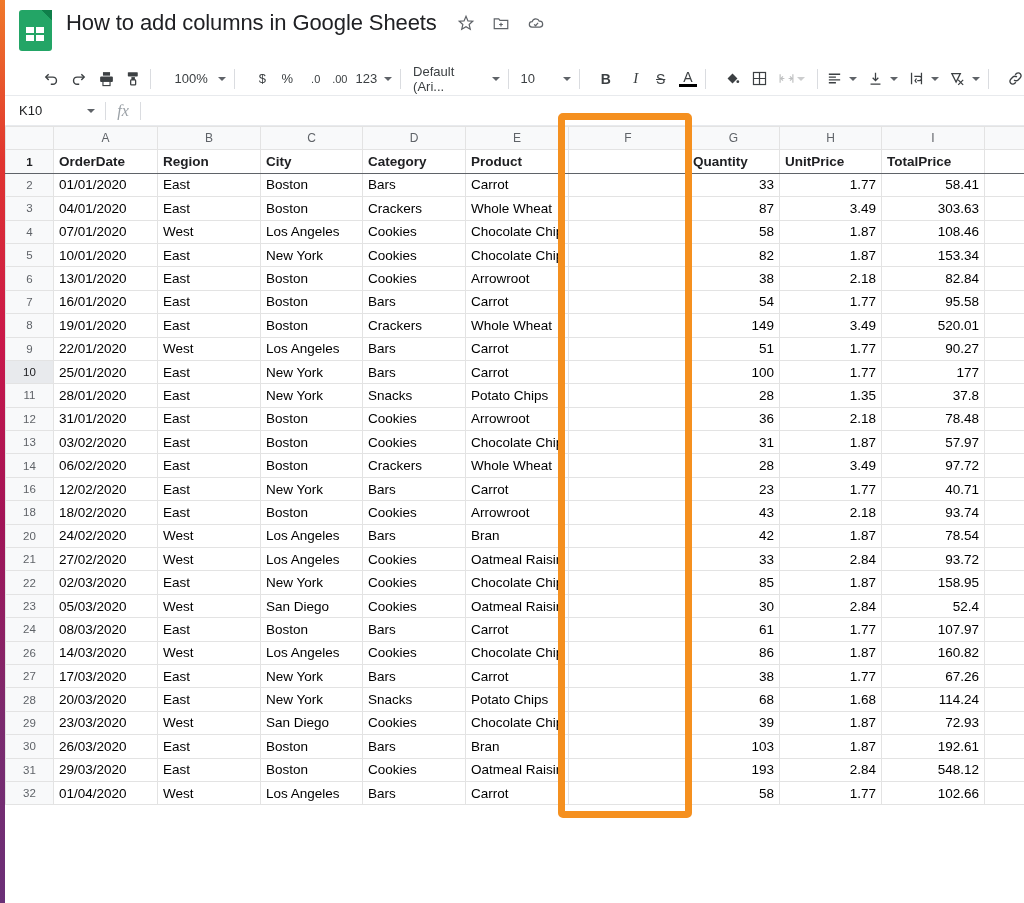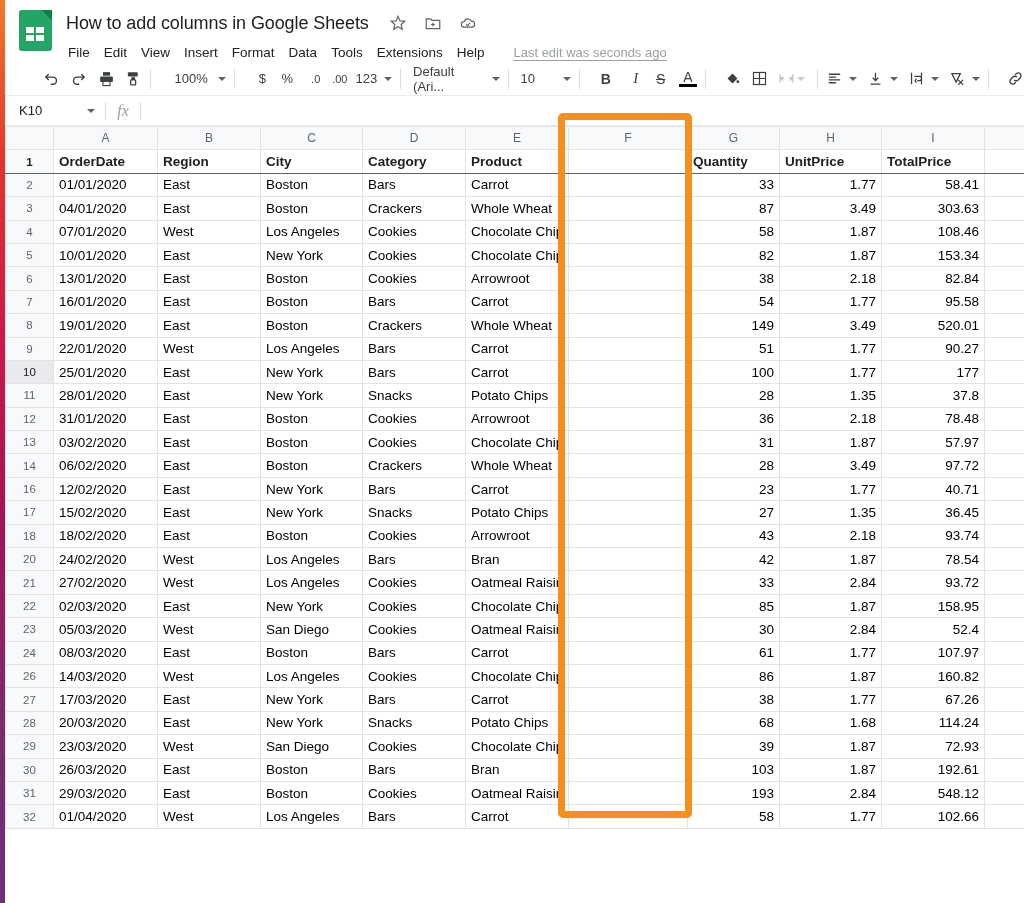--- a/index.html
+++ b/index.html
@@ -29,21 +29,21 @@
     content:""; position:absolute; top:0; right:0; width:11px; height:11px;
     background: linear-gradient(225deg,#0f7f4a 50%, transparent 50%);
   }
   .doc-icon .grid {
     position:absolute; left:7px; top:17px; width:18px; height:14px;
     display:grid; grid-template-columns:1fr 1fr; grid-template-rows:1fr 1fr; gap:2px;
   }
   .doc-icon .grid i { background:#fff; display:block; }
   .title-block { margin-left: 14px; }
   .title-row { display:flex; align-items:center; height:30px; }
-  .doc-title { font-size: 18px; color:#202124; letter-spacing: -0.1px; }
+  .doc-title { font-size: 22px; color:#202124; letter-spacing: -0.1px; }
   .title-icons { display:flex; align-items:center; gap:17px; margin-left:20px; color:#5f6368; }
   .ticon { width:18px; height:18px; display:block; }
   .menu-row { display:flex; align-items:center; height:24px; margin-top:2px; }
   .menu-item { font-size:13.5px; color:#202124; padding:2px 7px; border-radius:4px; cursor:default; }
   .menu-item:first-child { padding-left:2px; }
   .lastedit { font-size:13px; color:#9aa0a6; margin-left:22px; text-decoration: underline; text-underline-offset: 3px; }
 
   
   .toolbar {
     height: 34px; display:flex; align-items:center; gap:0px;
@@ -125,32 +125,20 @@
               <path d="M12 11.5v5M9.5 14h5"></path>
             </svg>
           </span>
           <span>
             <svg class="ticon" viewBox="0 0 24 24" fill="none" stroke="#5f6368" stroke-width="1.6">
               <path d="M6.5 17.5a3.6 3.6 0 0 1 .4-7.2 5 5 0 0 1 9.5-.6 3.9 3.9 0 0 1 1.1 7.8z"></path>
               <path d="M9.5 13.8l1.9 1.9 3.4-3.8"></path>
             </svg>
           </span>
         </div>
-      </div>
-      <div class="menu-row">
-        <div class="menu-item">File</div>
-        <div class="menu-item">Edit</div>
-        <div class="menu-item">View</div>
-        <div class="menu-item">Insert</div>
-        <div class="menu-item">Format</div>
-        <div class="menu-item">Data</div>
-        <div class="menu-item">Tools</div>
-        <div class="menu-item">Extensions</div>
-        <div class="menu-item">Help</div>
-        <div class="lastedit">Last edit was seconds ago</div>
       </div>
     </div>
   </div>
 
   <div class="toolbar">
 
     <div class="tb tb-ico">
       <svg width="17" height="17" viewBox="0 0 24 24" fill="none" stroke="#3c4043" stroke-width="2">
         <path d="M4 10h10a5 5 0 0 1 0 10h-3"></path>
           <polyline points="8,6 4,10 8,14"></polyline>
@@ -522,144 +510,131 @@
             <td>New York</td>
             <td>Bars</td>
             <td>Carrot</td>
             <td></td>
             <td class="num">23</td>
             <td class="num">1.77</td>
             <td class="num">40.71</td>
             <td></td>
           </tr>
           <tr>
-            <td class="rowhdr">17</td>
-            <td>15/02/2020</td>
+            <td class="rowhdr">18</td>
+            <td>18/02/2020</td>
+            <td>East</td>
+            <td>Boston</td>
+            <td>Cookies</td>
+            <td>Arrowroot</td>
+            <td></td>
+            <td class="num">43</td>
+            <td class="num">2.18</td>
+            <td class="num">93.74</td>
+            <td></td>
+          </tr>
+          <tr>
+            <td class="rowhdr">20</td>
+            <td>24/02/2020</td>
+            <td>West</td>
+            <td>Los Angeles</td>
+            <td>Bars</td>
+            <td>Bran</td>
+            <td></td>
+            <td class="num">42</td>
+            <td class="num">1.87</td>
+            <td class="num">78.54</td>
+            <td></td>
+          </tr>
+          <tr>
+            <td class="rowhdr">21</td>
+            <td>27/02/2020</td>
+            <td>West</td>
+            <td>Los Angeles</td>
+            <td>Cookies</td>
+            <td>Oatmeal Raisin</td>
+            <td></td>
+            <td class="num">33</td>
+            <td class="num">2.84</td>
+            <td class="num">93.72</td>
+            <td></td>
+          </tr>
+          <tr>
+            <td class="rowhdr">22</td>
+            <td>02/03/2020</td>
+            <td>East</td>
+            <td>New York</td>
+            <td>Cookies</td>
+            <td>Chocolate Chip</td>
+            <td></td>
+            <td class="num">85</td>
+            <td class="num">1.87</td>
+            <td class="num">158.95</td>
+            <td></td>
+          </tr>
+          <tr>
+            <td class="rowhdr">23</td>
+            <td>05/03/2020</td>
+            <td>West</td>
+            <td>San Diego</td>
+            <td>Cookies</td>
+            <td>Oatmeal Raisin</td>
+            <td></td>
+            <td class="num">30</td>
+            <td class="num">2.84</td>
+            <td class="num">52.4</td>
+            <td></td>
+          </tr>
+          <tr>
+            <td class="rowhdr">24</td>
+            <td>08/03/2020</td>
+            <td>East</td>
+            <td>Boston</td>
+            <td>Bars</td>
+            <td>Carrot</td>
+            <td></td>
+            <td class="num">61</td>
+            <td class="num">1.77</td>
+            <td class="num">107.97</td>
+            <td></td>
+          </tr>
+          <tr>
+            <td class="rowhdr">26</td>
+            <td>14/03/2020</td>
+            <td>West</td>
+            <td>Los Angeles</td>
+            <td>Cookies</td>
+            <td>Chocolate Chip</td>
+            <td></td>
+            <td class="num">86</td>
+            <td class="num">1.87</td>
+            <td class="num">160.82</td>
+            <td></td>
+          </tr>
+          <tr>
+            <td class="rowhdr">27</td>
+            <td>17/03/2020</td>
+            <td>East</td>
+            <td>New York</td>
+            <td>Bars</td>
+            <td>Carrot</td>
+            <td></td>
+            <td class="num">38</td>
+            <td class="num">1.77</td>
+            <td class="num">67.26</td>
+            <td></td>
+          </tr>
+          <tr>
+            <td class="rowhdr">28</td>
+            <td>20/03/2020</td>
             <td>East</td>
             <td>New York</td>
             <td>Snacks</td>
             <td>Potato Chips</td>
             <td></td>
-            <td class="num">27</td>
-            <td class="num">1.35</td>
-            <td class="num">36.45</td>
-            <td></td>
-          </tr>
-          <tr>
-            <td class="rowhdr">18</td>
-            <td>18/02/2020</td>
-            <td>East</td>
-            <td>Boston</td>
-            <td>Cookies</td>
-            <td>Arrowroot</td>
-            <td></td>
-            <td class="num">43</td>
-            <td class="num">2.18</td>
-            <td class="num">93.74</td>
-            <td></td>
-          </tr>
-          <tr>
-            <td class="rowhdr">20</td>
-            <td>24/02/2020</td>
-            <td>West</td>
-            <td>Los Angeles</td>
-            <td>Bars</td>
-            <td>Bran</td>
-            <td></td>
-            <td class="num">42</td>
-            <td class="num">1.87</td>
-            <td class="num">78.54</td>
-            <td></td>
-          </tr>
-          <tr>
-            <td class="rowhdr">21</td>
-            <td>27/02/2020</td>
-            <td>West</td>
-            <td>Los Angeles</td>
-            <td>Cookies</td>
-            <td>Oatmeal Raisin</td>
-            <td></td>
-            <td class="num">33</td>
-            <td class="num">2.84</td>
-            <td class="num">93.72</td>
-            <td></td>
-          </tr>
-          <tr>
-            <td class="rowhdr">22</td>
-            <td>02/03/2020</td>
-            <td>East</td>
-            <td>New York</td>
-            <td>Cookies</td>
-            <td>Chocolate Chip</td>
-            <td></td>
-            <td class="num">85</td>
-            <td class="num">1.87</td>
-            <td class="num">158.95</td>
-            <td></td>
-          </tr>
-          <tr>
-            <td class="rowhdr">23</td>
-            <td>05/03/2020</td>
-            <td>West</td>
-            <td>San Diego</td>
-            <td>Cookies</td>
-            <td>Oatmeal Raisin</td>
-            <td></td>
-            <td class="num">30</td>
-            <td class="num">2.84</td>
-            <td class="num">52.4</td>
-            <td></td>
-          </tr>
-          <tr>
-            <td class="rowhdr">24</td>
-            <td>08/03/2020</td>
-            <td>East</td>
-            <td>Boston</td>
-            <td>Bars</td>
-            <td>Carrot</td>
-            <td></td>
-            <td class="num">61</td>
-            <td class="num">1.77</td>
-            <td class="num">107.97</td>
-            <td></td>
-          </tr>
-          <tr>
-            <td class="rowhdr">26</td>
-            <td>14/03/2020</td>
-            <td>West</td>
-            <td>Los Angeles</td>
-            <td>Cookies</td>
-            <td>Chocolate Chip</td>
-            <td></td>
-            <td class="num">86</td>
-            <td class="num">1.87</td>
-            <td class="num">160.82</td>
-            <td></td>
-          </tr>
-          <tr>
-            <td class="rowhdr">27</td>
-            <td>17/03/2020</td>
-            <td>East</td>
-            <td>New York</td>
-            <td>Bars</td>
-            <td>Carrot</td>
-            <td></td>
-            <td class="num">38</td>
-            <td class="num">1.77</td>
-            <td class="num">67.26</td>
-            <td></td>
-          </tr>
-          <tr>
-            <td class="rowhdr">28</td>
-            <td>20/03/2020</td>
-            <td>East</td>
-            <td>New York</td>
-            <td>Snacks</td>
-            <td>Potato Chips</td>
-            <td></td>
             <td class="num">68</td>
             <td class="num">1.68</td>
             <td class="num">114.24</td>
             <td></td>
           </tr>
           <tr>
             <td class="rowhdr">29</td>
             <td>23/03/2020</td>
             <td>West</td>
             <td>San Diego</td>

